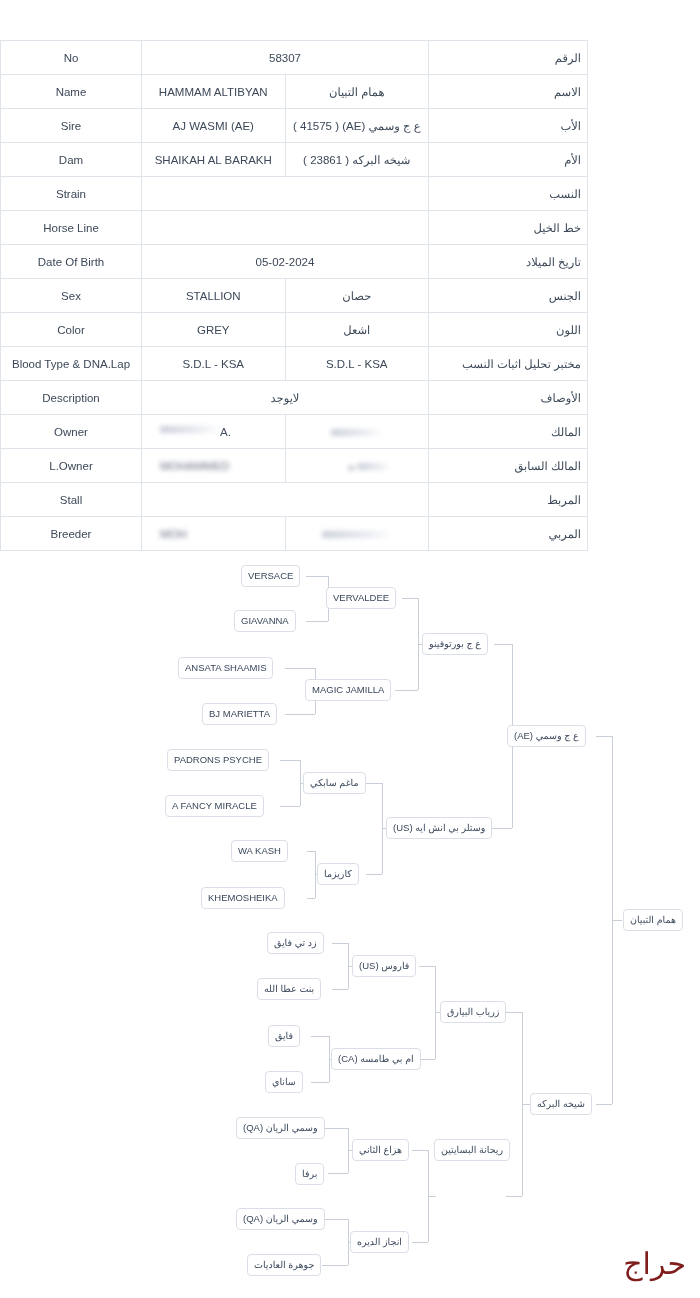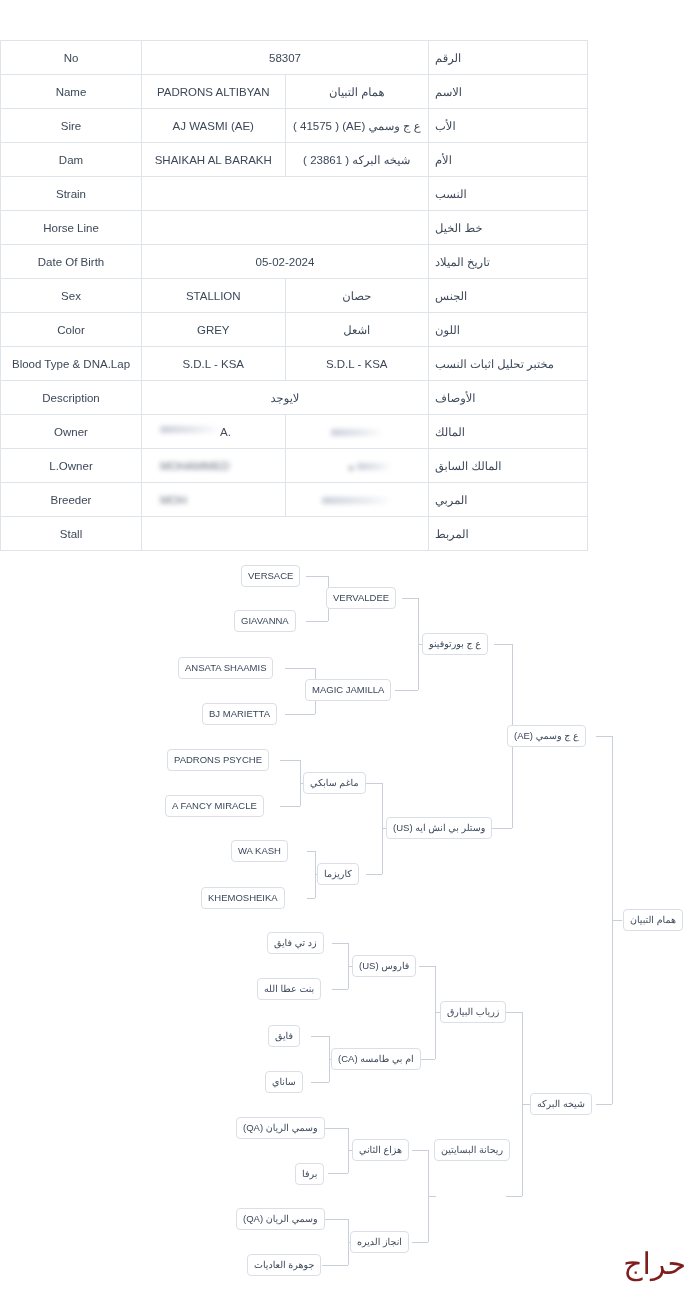--- a/index.html
+++ b/index.html
@@ -31,21 +31,21 @@
     white-space: nowrap;
   }
   td.lbl-en {
     width: 141px;
     text-align: center;
     background: #f4f6fa;
     color: #3c4858;
   }
   td.lbl-ar {
     width: 159px;
-    text-align: left;
+    text-align: right;
     background: #f4f6fa;
     color: #3c4858;
     direction: rtl;
   }
   td.val-en {
     width: 244px;
     text-align: center;
     color: #3c4858;
   }
   td.val-ar {
@@ -123,21 +123,21 @@
   <tbody>
 
     <tr>
       <td class="lbl-en">No</td>
       <td class="val-span" colspan="2">58307</td>
       <td class="lbl-ar">الرقم</td>
     </tr>
 
     <tr>
       <td class="lbl-en">Name</td>
-      <td class="val-en">PADRONS ALTIBYAN</td>
+      <td class="val-en">HAMMAM ALTIBYAN</td>
       <td class="val-ar">همام التبيان</td>
       <td class="lbl-ar">الاسم</td>
     </tr>
 
     <tr>
       <td class="lbl-en">Sire</td>
       <td class="val-en">AJ WASMI (AE)</td>
       <td class="val-ar">ع ج وسمي (AE) ( 41575 )</td>
       <td class="lbl-ar">الأب</td>
     </tr>
@@ -212,34 +212,34 @@
         <span class="redact">MOHAMMED</span>
       </td>
       <td class="val-ar">
         <span class="redact-strip" style="width:34px"></span>
         <span class="redact" style="margin-left:26px">ه</span>
       </td>
       <td class="lbl-ar">المالك السابق</td>
     </tr>
 
     <tr>
+      <td class="lbl-en">Stall</td>
+      <td class="val-span" colspan="2"></td>
+      <td class="lbl-ar">المربط</td>
+    </tr>
+
+    <tr>
       <td class="lbl-en">Breeder</td>
       <td class="val-en" style="text-align:left;padding-left:18px">
         <span class="redact">MOH</span>
       </td>
       <td class="val-ar">
         <span class="redact-strip" style="width:70px"></span>
       </td>
       <td class="lbl-ar">المربي</td>
-    </tr>
-
-    <tr>
-      <td class="lbl-en">Stall</td>
-      <td class="val-span" colspan="2"></td>
-      <td class="lbl-ar">المربط</td>
     </tr>
 
 
   </tbody>
 </table>
 
 <div class="tree">
 
   <div class="lineh" style="left:306px;top:25px;width:22px"></div>
   <div class="lineh" style="left:306px;top:70px;width:22px"></div>

